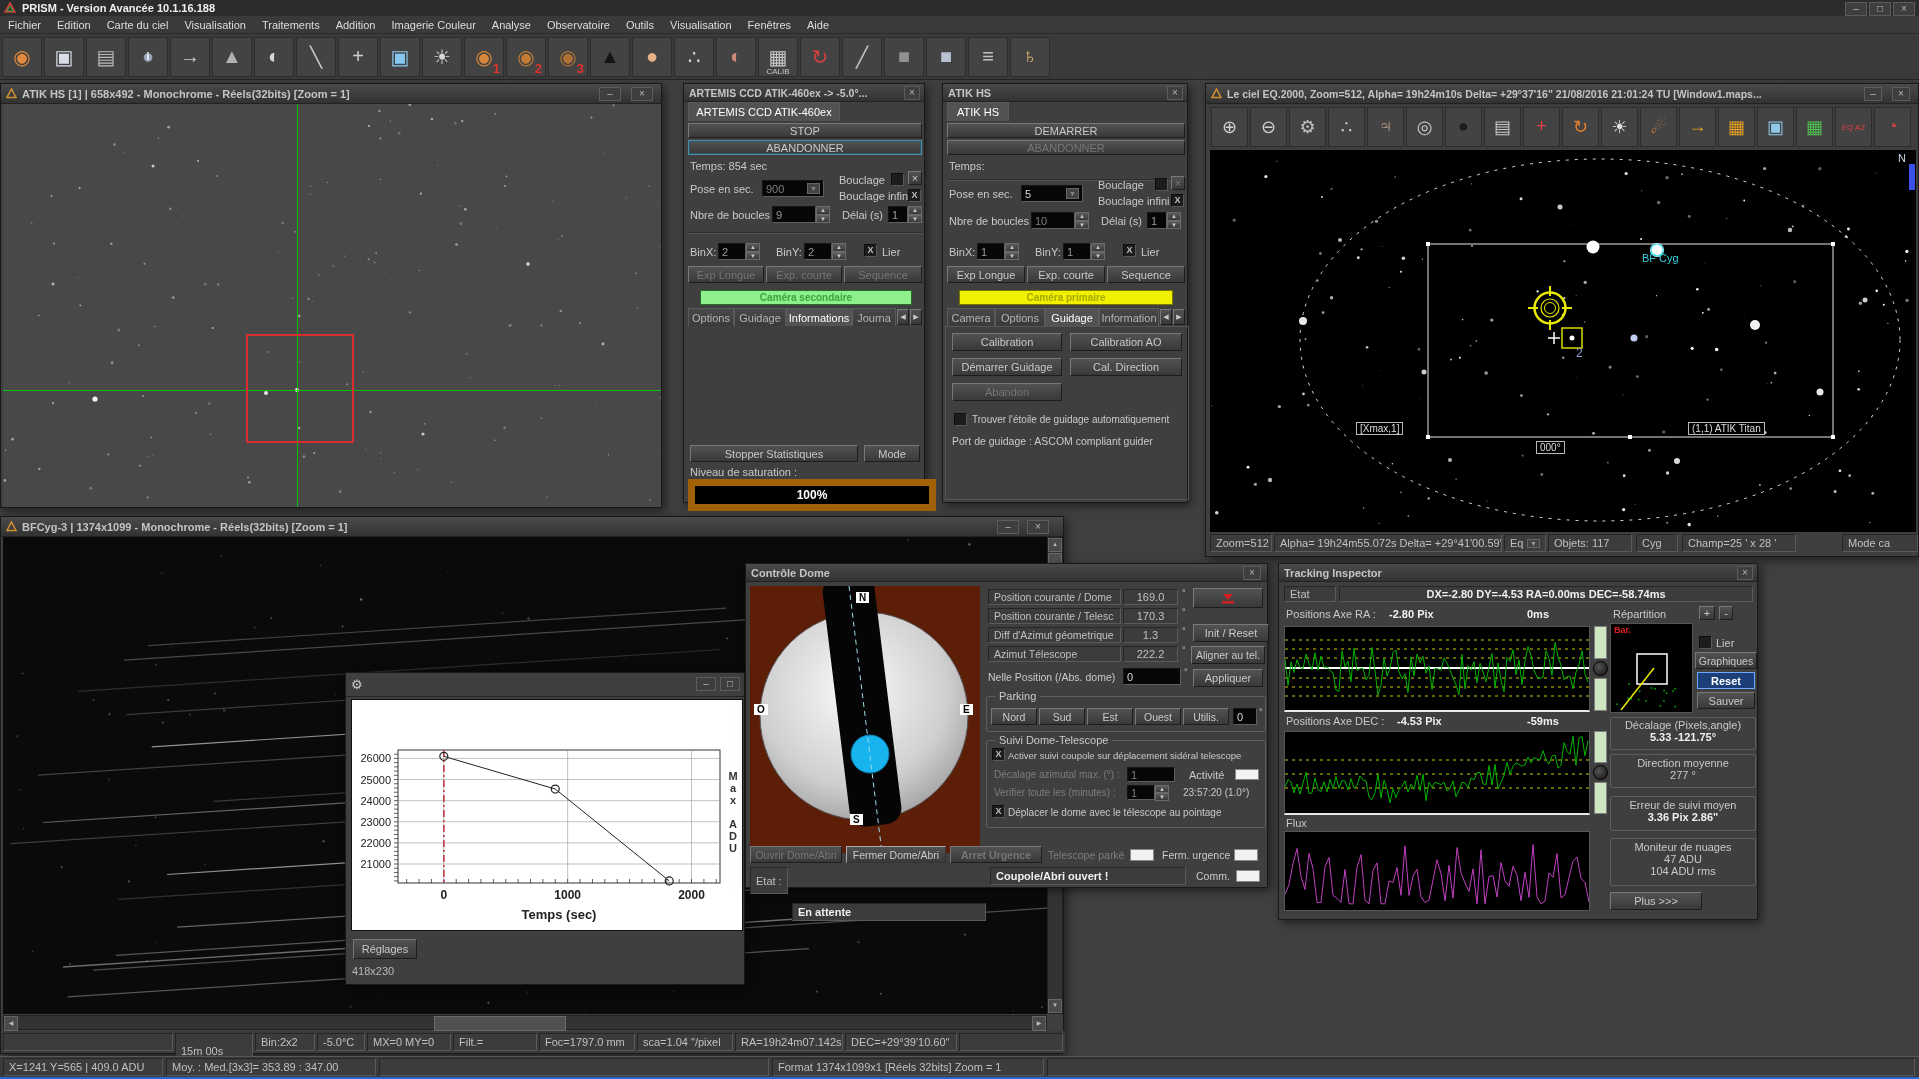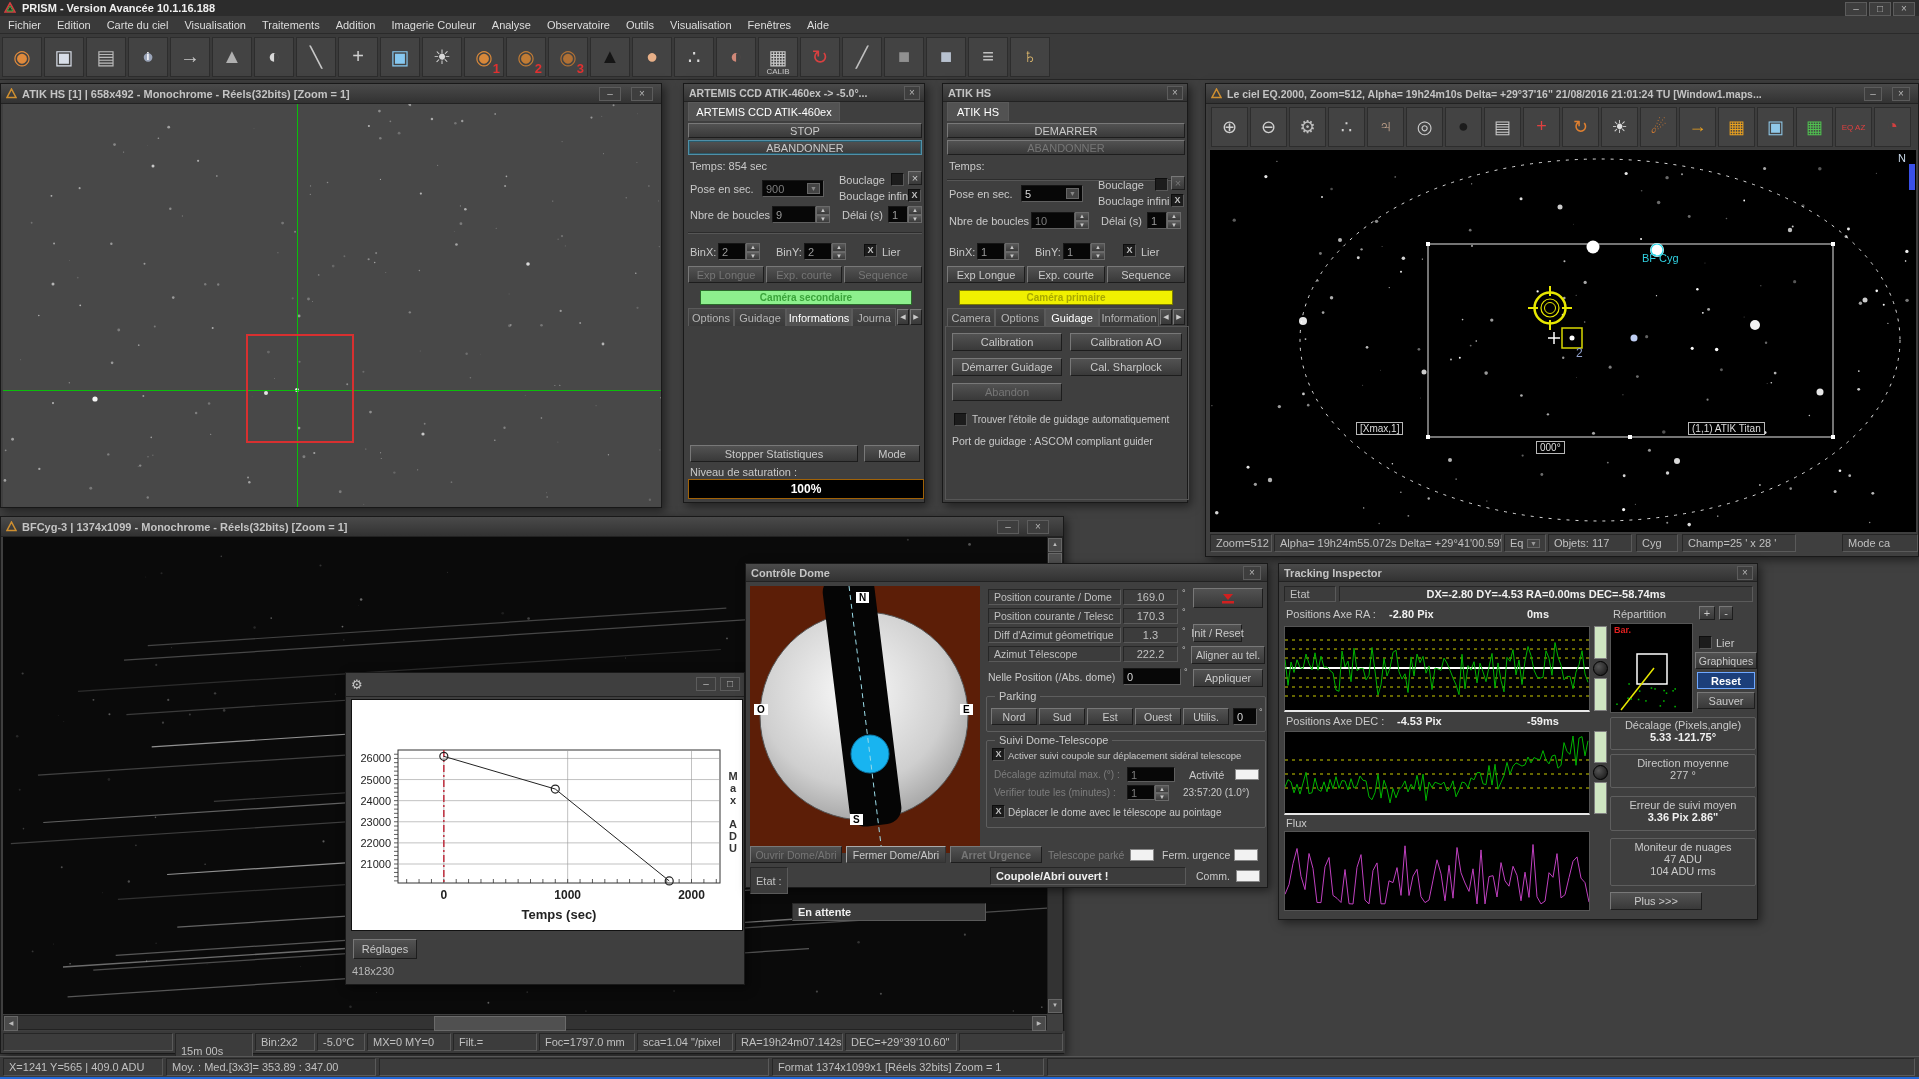--- a/index.html
+++ b/index.html
@@ -426,21 +426,21 @@
     <div class="btn" style="left:226px;top:225px;width:12px;height:16px;font-size:7px;">
         <span>▶</span>
       </div>
     <div class="btn" style="left:6px;top:361px;width:168px;height:17px;">
         <span>Stopper Statistiques</span>
       </div>
     <div class="btn" style="left:180px;top:361px;width:56px;height:17px;">
         <span>Mode</span>
       </div>
     <div class="lbl" style="left:6px;top:382px;">Niveau de saturation :</div>
-    <div class="abs" style="left:4px;top:395px;width:234px;height:18px;background:#000;border:1px solid #a16207;display:flex;align-items:center;justify-content:center;">
+    <div class="abs" style="left:4px;top:395px;width:234px;height:18px;background:#000;border:7px solid #a16207;display:flex;align-items:center;justify-content:center;">
       <span style="color:#fff;font-size:12px;font-weight:bold;">100%</span>
     </div>
   </div>
 
   <div class="win" id="win-atikhs" style="left:942px;top:83px;width:246px;height:420px;">
     <div class="wtb" style="height:18px;">
       <span>ATIK HS</span>
       <span class="wbtn" style="position:absolute;right:4px;top:2px;width:16px;">×</span>
     </div>
     <div class="tab sel" style="left:4px;top:18px;width:62px;height:19px;">
@@ -534,21 +534,21 @@
       <div class="btn" style="left:6px;top:6px;width:110px;height:18px;">
           <span>Calibration</span>
         </div>
       <div class="btn" style="left:124px;top:6px;width:112px;height:18px;">
           <span>Calibration AO</span>
         </div>
       <div class="btn" style="left:6px;top:31px;width:110px;height:18px;">
           <span>Démarrer Guidage</span>
         </div>
       <div class="btn" style="left:124px;top:31px;width:112px;height:18px;">
-          <span>Cal. Sharplock</span>
+          <span>Cal. Direction</span>
         </div>
       <div class="btn dis" style="left:6px;top:56px;width:110px;height:18px;">
           <span>Abandon</span>
         </div>
       <div class="chk" style="left:8px;top:86px;"></div>
       <div class="lbl" style="left:26px;top:87px;font-size:10px;">Trouver l'étoile de guidage automatiquement</div>
       <div class="lbl" style="left:6px;top:108px;font-size:10.5px;">Port de guidage : ASCOM compliant guider</div>
     </div>
   </div>
 
@@ -1136,21 +1136,21 @@
     <div class="seg" style="left:377px;top:82px;width:55px;height:16px;justify-content:center;">
         <span>222.2</span>
       </div>
     <div class="lbl" style="left:436px;top:81px;font-size:9px;">°</div>
     <div class="btn" style="left:447px;top:24px;width:70px;height:20px;">
       <svg width="16" height="14">
           <polygon points="8,1 13,7 3,7" fill="#d02020" transform="rotate(180 8 5)"></polygon>
           <rect x="2" y="10" width="12" height="2.5" fill="#d02020"></rect>
         </svg>
     </div>
-    <div class="btn" style="left:447px;top:60px;width:49px;height:18px;">
+    <div class="btn" style="left:447px;top:60px;width:76px;height:18px;">
         <span>Init / Reset</span>
       </div>
     <div class="btn" style="left:445px;top:82px;width:74px;height:18px;font-size:10.5px;">
         <span>Aligner au tel.</span>
       </div>
     <div class="lbl" style="left:242px;top:107px;font-size:10.5px;">Nelle Position (/Abs. dome)</div>
     <div class="inp" style="left:377px;top:104px;width:58px;height:17px;">
         <span style="color:#d8d8d8;">0</span>
       </div>
     <div class="lbl" style="left:438px;top:103px;font-size:9px;">°</div>

